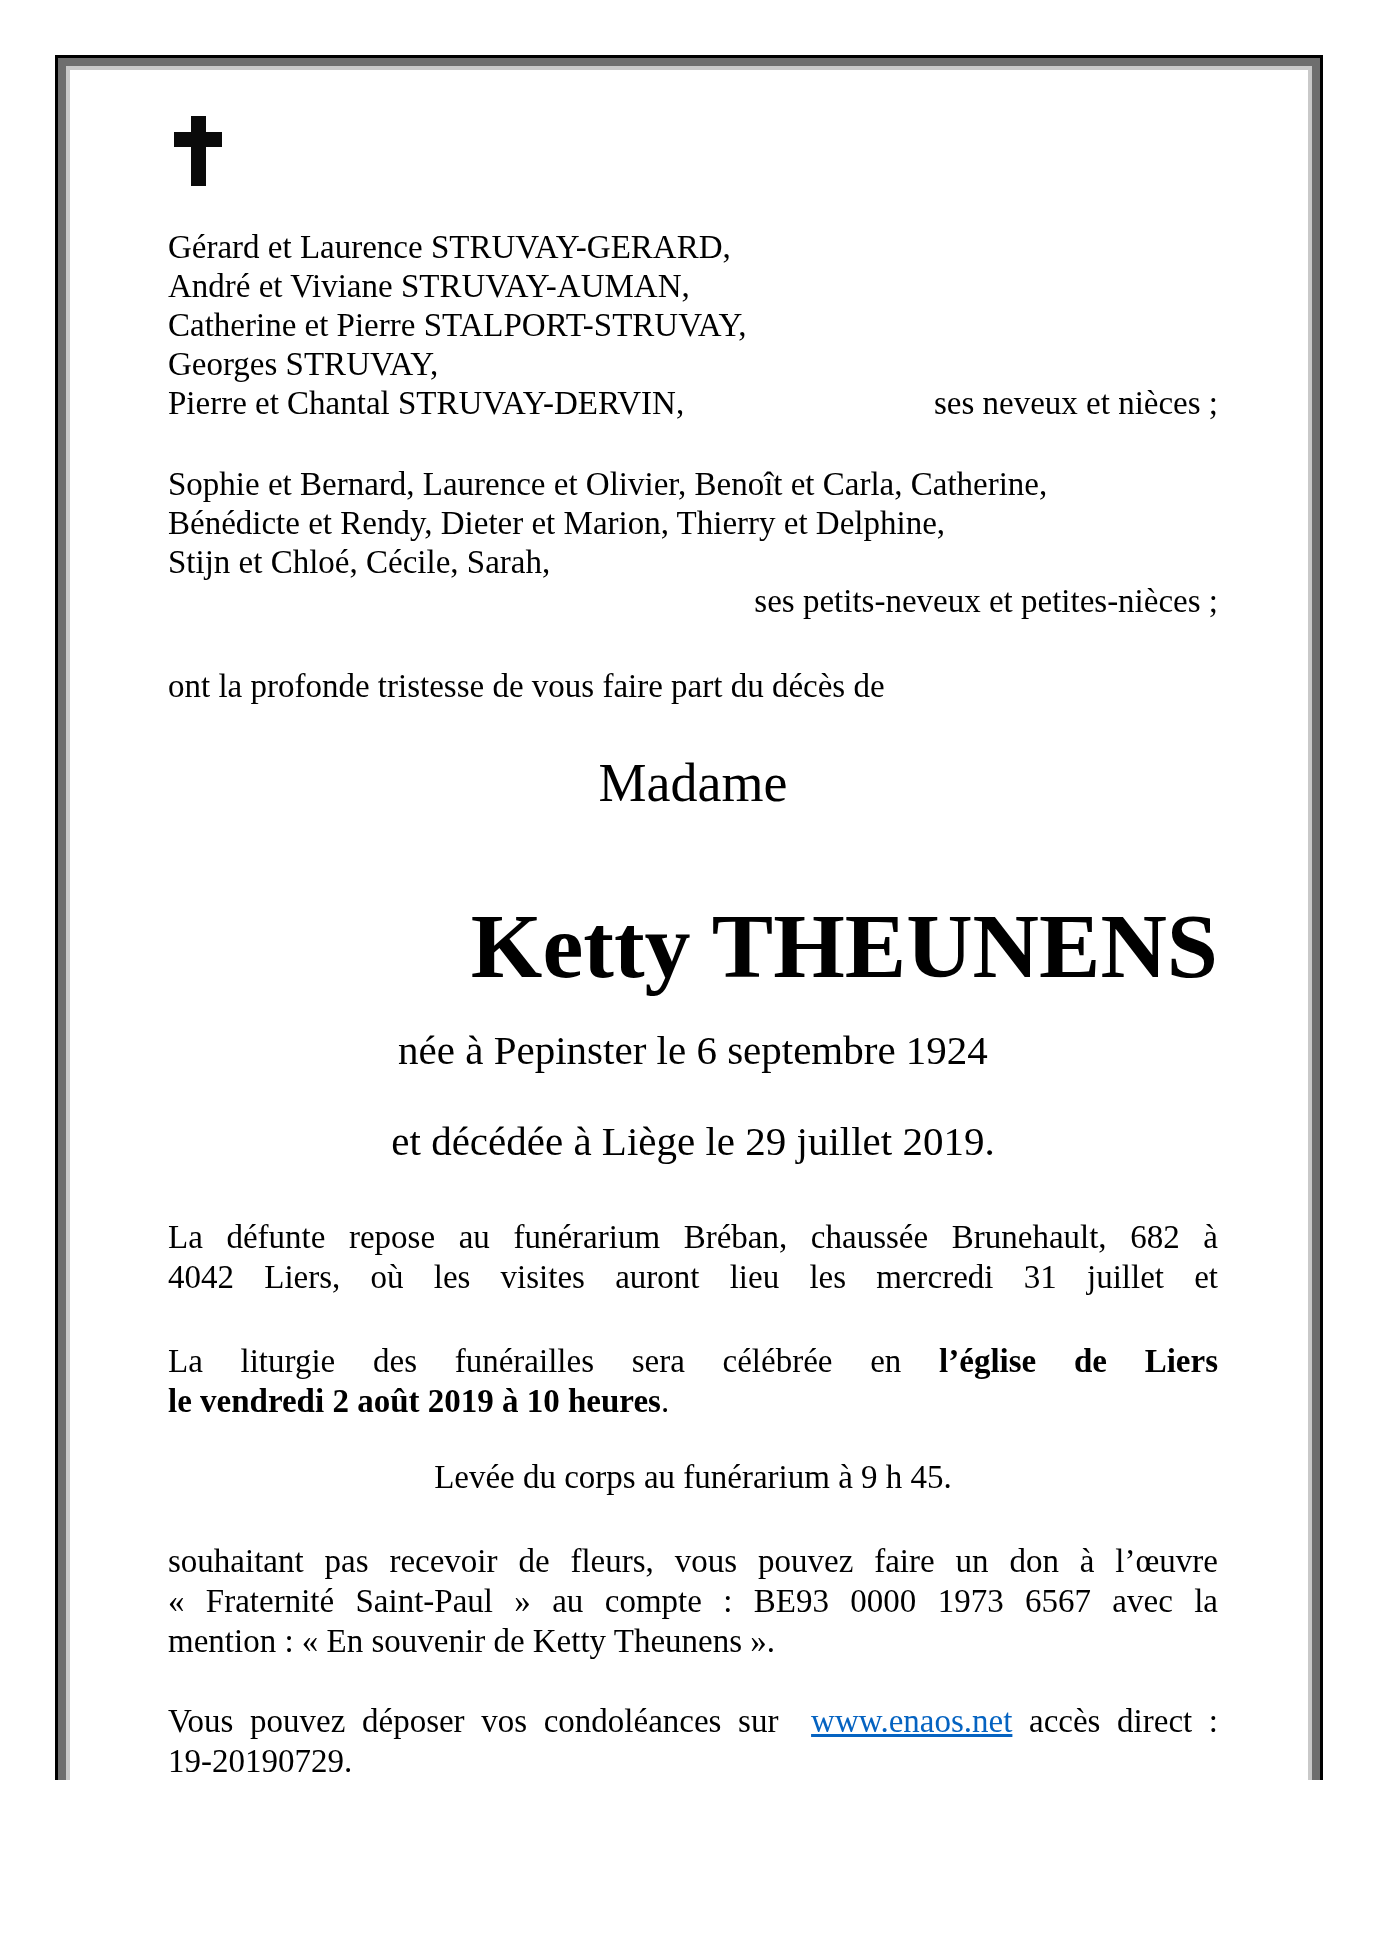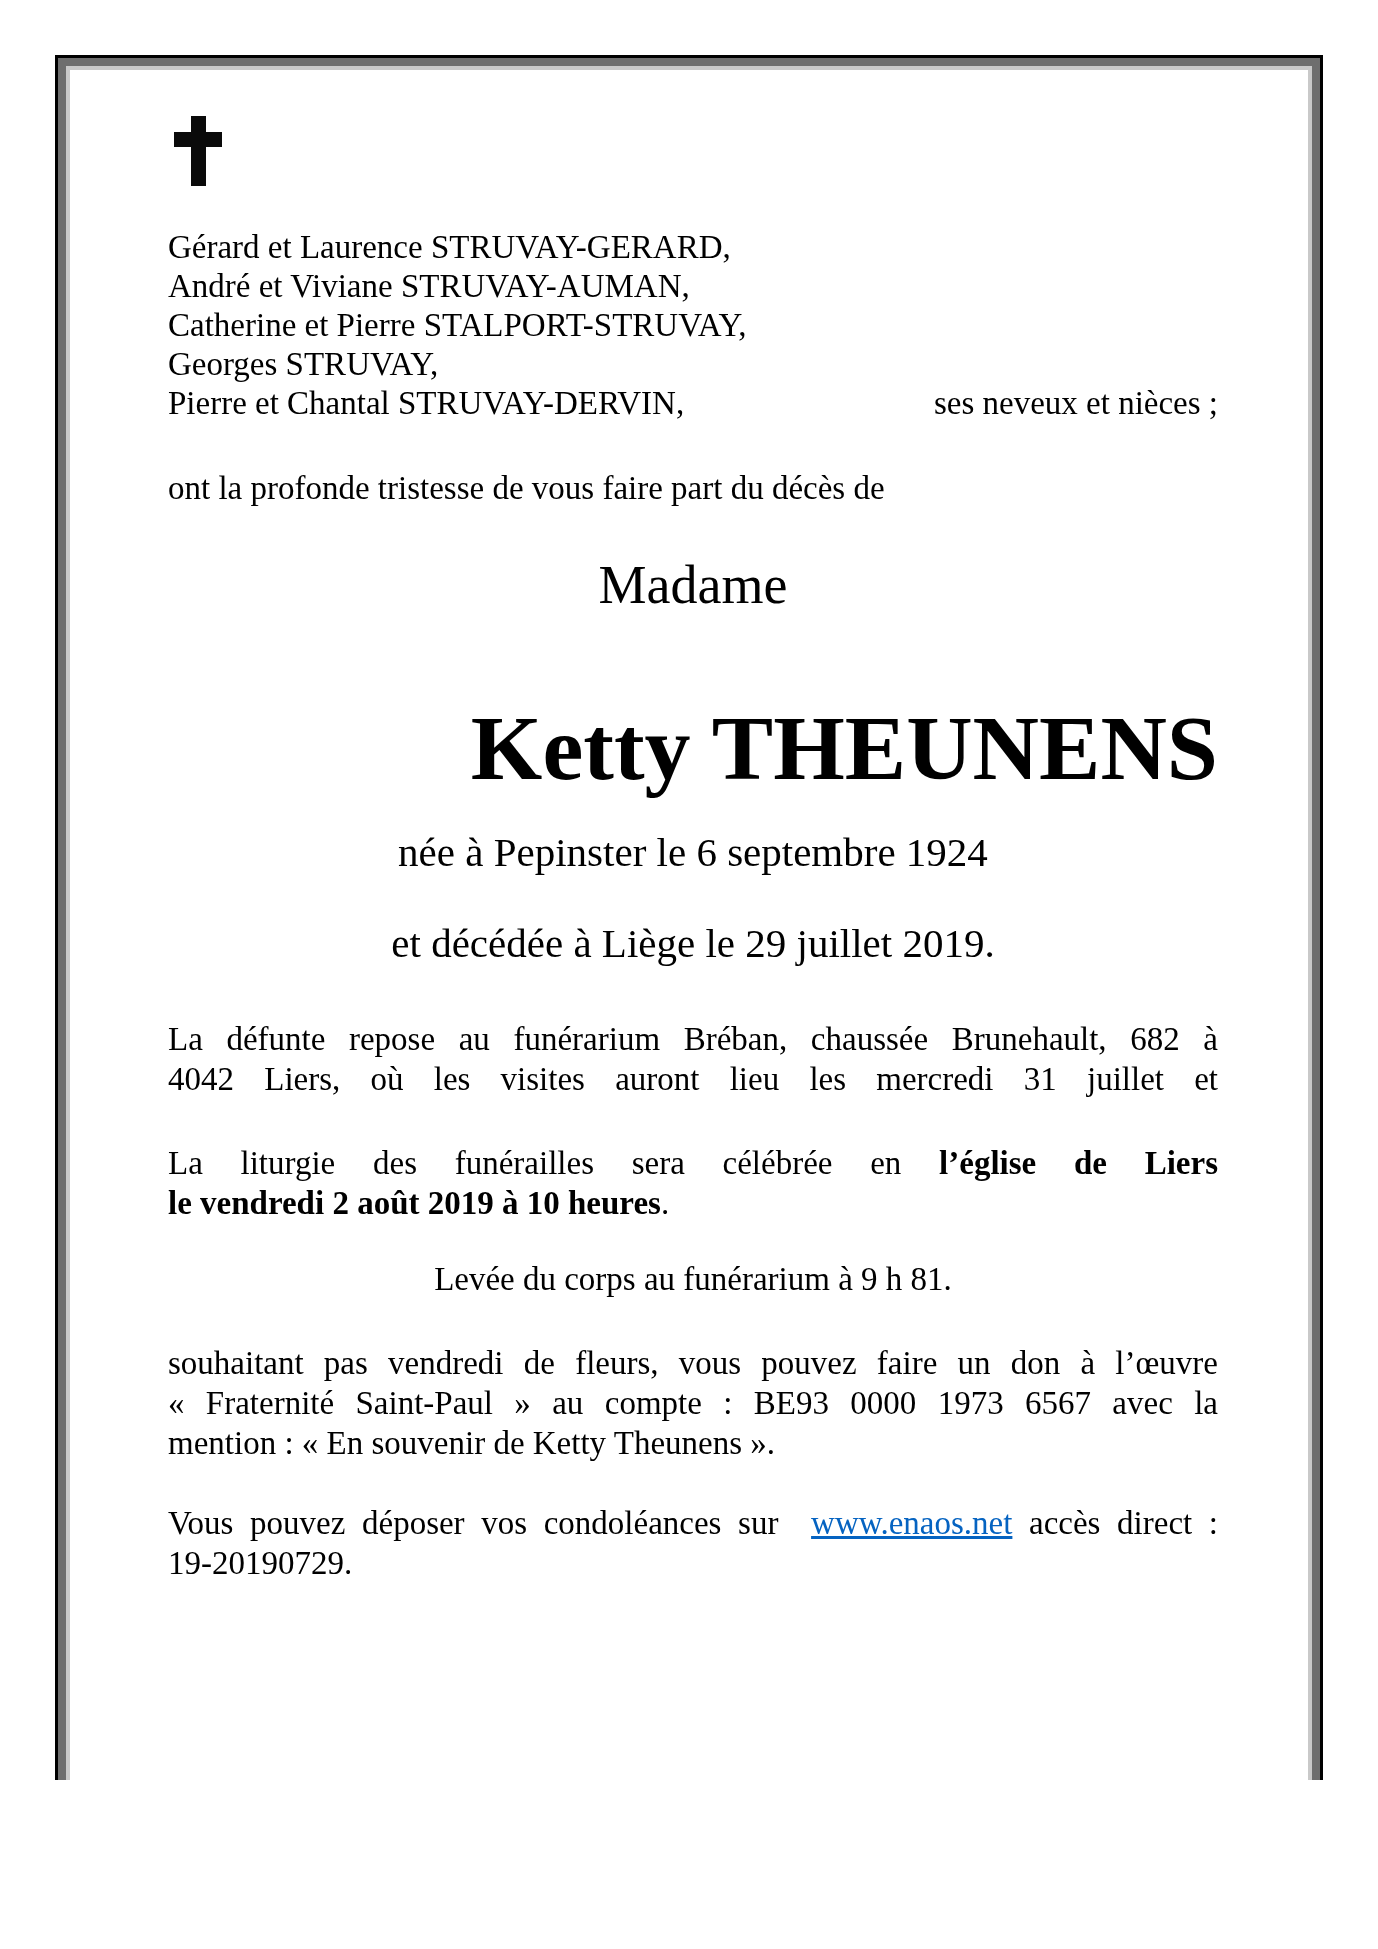--- a/index.html
+++ b/index.html
@@ -164,20 +164,26 @@
             <div>Gérard et Laurence STRUVAY-GERARD,</div>
             <div>André et Viviane STRUVAY-AUMAN,</div>
             <div>Catherine et Pierre STALPORT-STRUVAY,</div>
             <div>Georges STRUVAY,</div>
             <div class="split-row">
               <span>Pierre et Chantal STRUVAY-DERVIN,</span>
               <span>ses neveux et nièces ;</span>
             </div>
           </div>
 
+          <div class="names-2">
+            <div>Sophie et Bernard, Laurence et Olivier, Benoît et Carla, Catherine,</div>
+            <div>Bénédicte et Rendy, Dieter et Marion, Thierry et Delphine,</div>
+            <div>Stijn et Chloé, Cécile, Sarah,</div>
+            <div class="right-caption">ses petits-neveux et petites-nièces ;</div>
+          </div>
 
           <div class="intro">ont la profonde tristesse de vous faire part du décès de</div>
 
           <div class="honorific">Madame</div>
 
           <div class="deceased-name">Ketty THEUNENS</div>
 
           <div class="birth-line">née à Pepinster le 6 septembre 1924</div>
 
           <div class="death-line">et décédée à Liège le 29 juillet 2019.</div>
@@ -185,24 +191,24 @@
           <div class="para para-visitation">
             <div class="jl">La défunte repose au funérarium Bréban, chaussée Brunehault, 682 à</div>
             <div class="jl">4042 Liers, où les visites auront lieu les mercredi 31 juillet et</div>
           </div>
 
           <div class="para para-service">
             <div class="jl"><span>La liturgie des funérailles sera célébrée en</span> <b>l’église de Liers</b></div>
             <div><b>le vendredi 2 août 2019 à 10 heures</b><span>.</span></div>
           </div>
 
-          <div class="levee-line">Levée du corps au funérarium à 9 h 81.</div>
+          <div class="levee-line">Levée du corps au funérarium à 9 h 45.</div>
 
           <div class="para para-donation">
-            <div class="jl">souhaitant pas vendredi de fleurs, vous pouvez faire un don à l’œuvre</div>
+            <div class="jl">souhaitant pas recevoir de fleurs, vous pouvez faire un don à l’œuvre</div>
             <div class="jl">« Fraternité Saint-Paul » au compte : BE93 0000 1973 6567 avec la</div>
             <div>mention : « En souvenir de Ketty Theunens ».</div>
           </div>
 
           <div class="para para-condolences">
             <div class="jl"><span>Vous pouvez déposer vos condoléances sur</span> <a class="condolence-link" href="#">www.enaos.net</a> <span>accès direct :</span></div>
             <div>19-20190729.</div>
           </div>
 
         </div>

